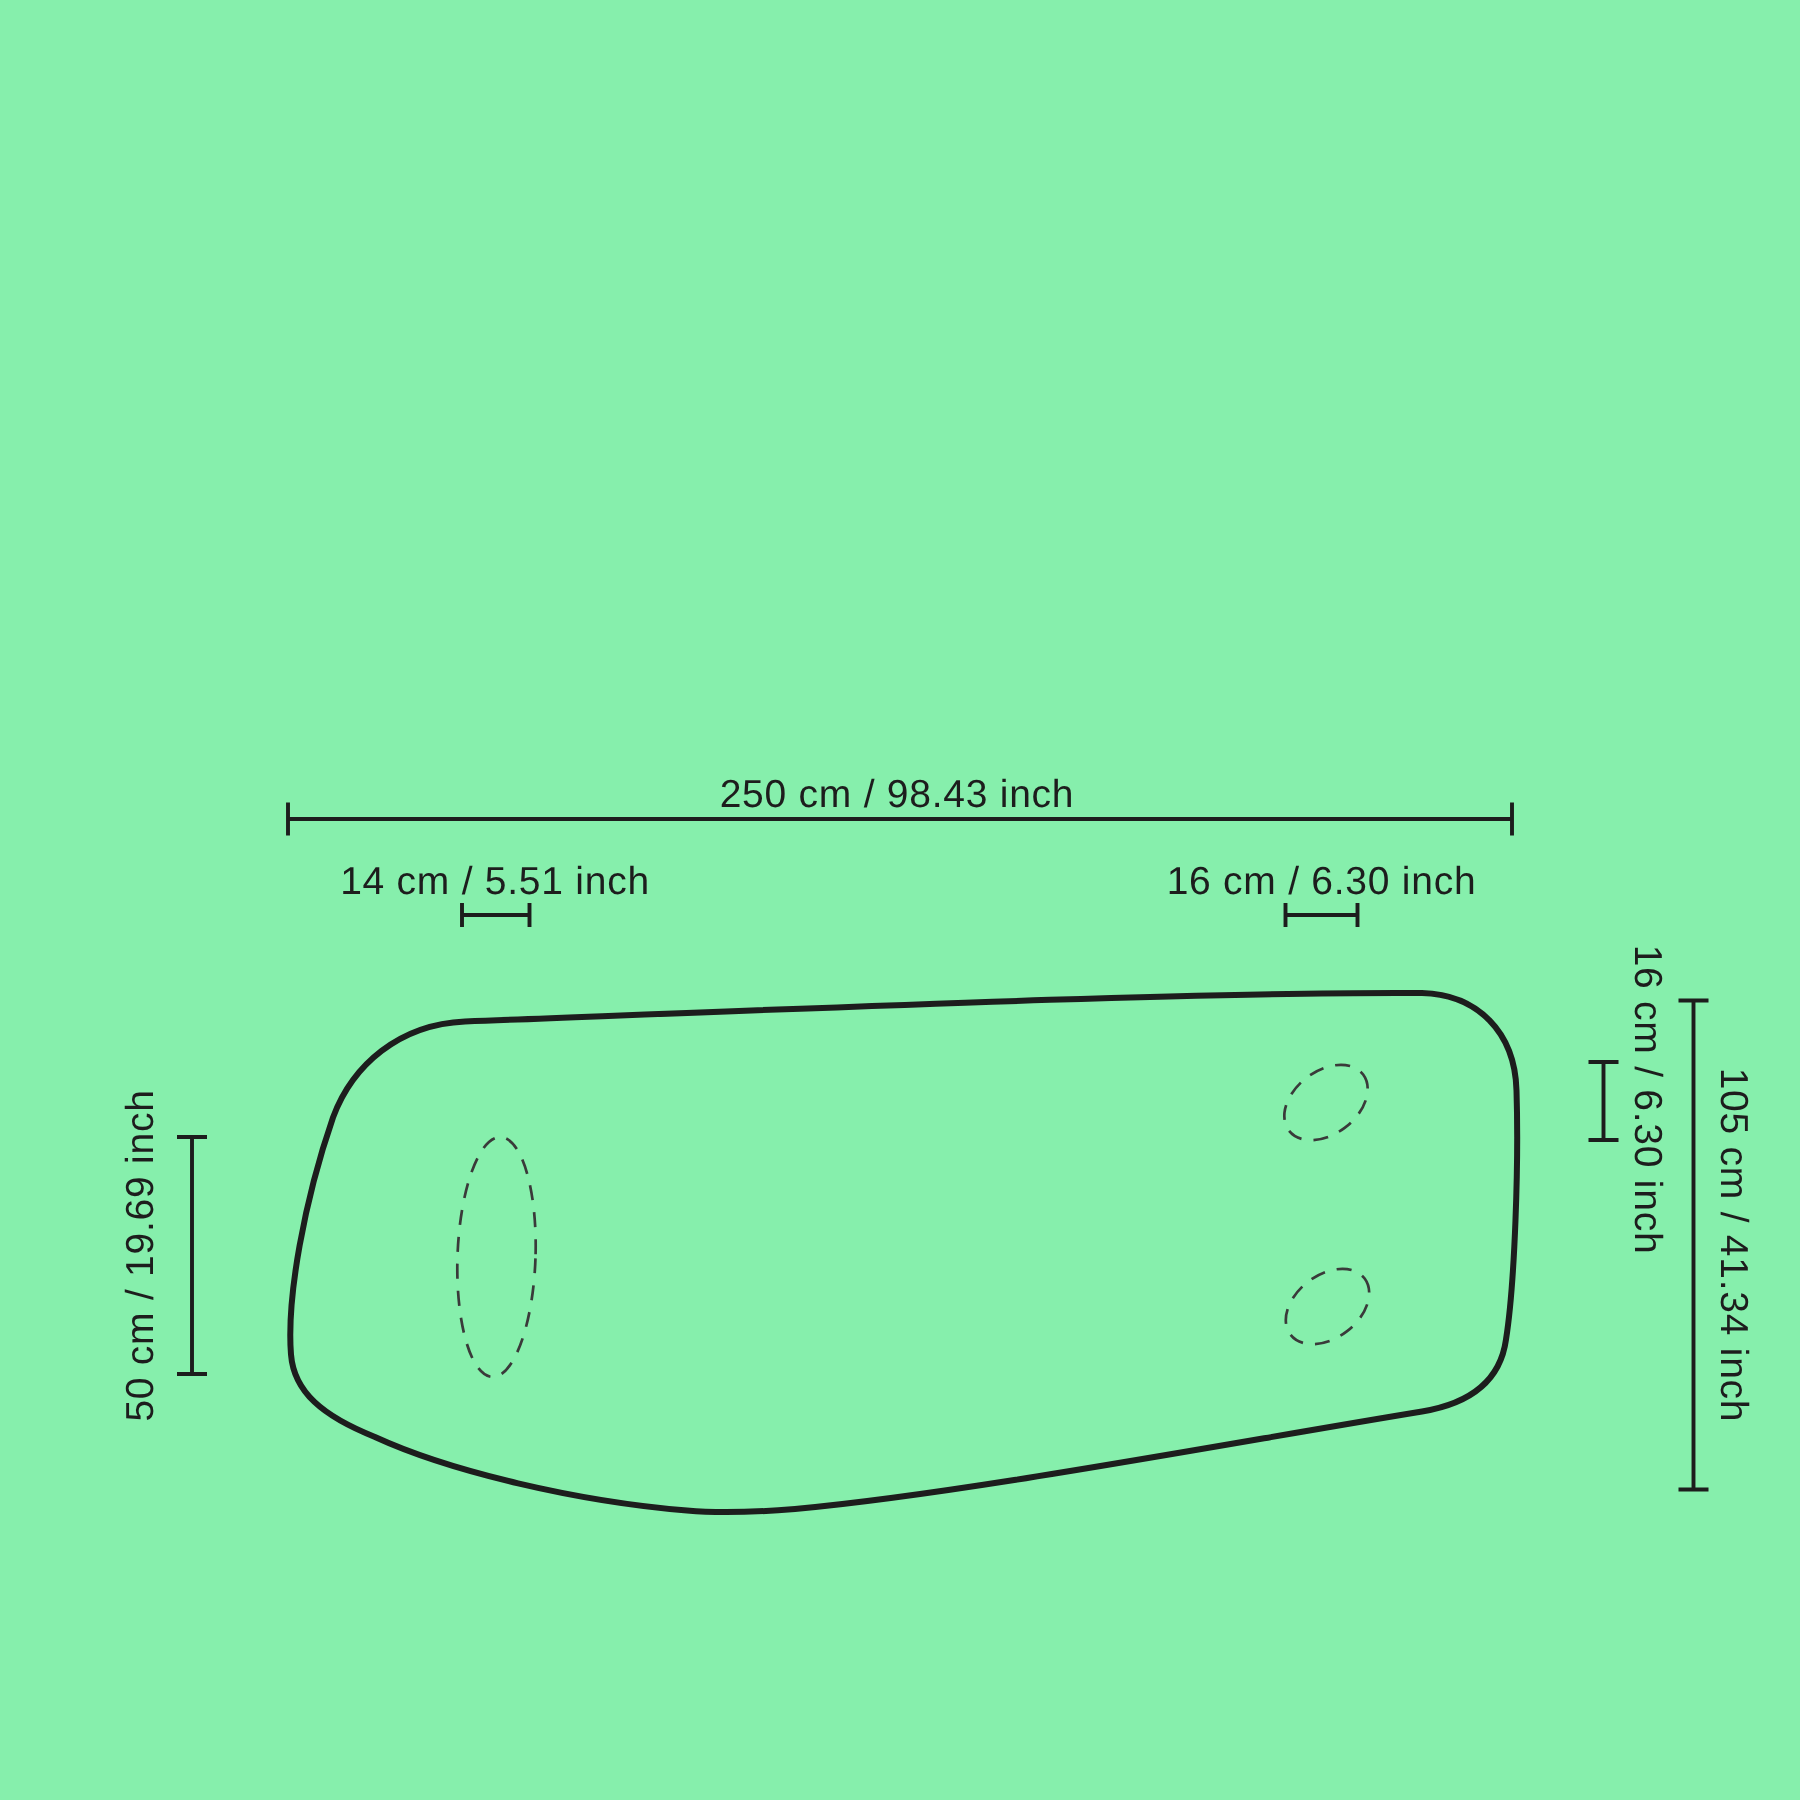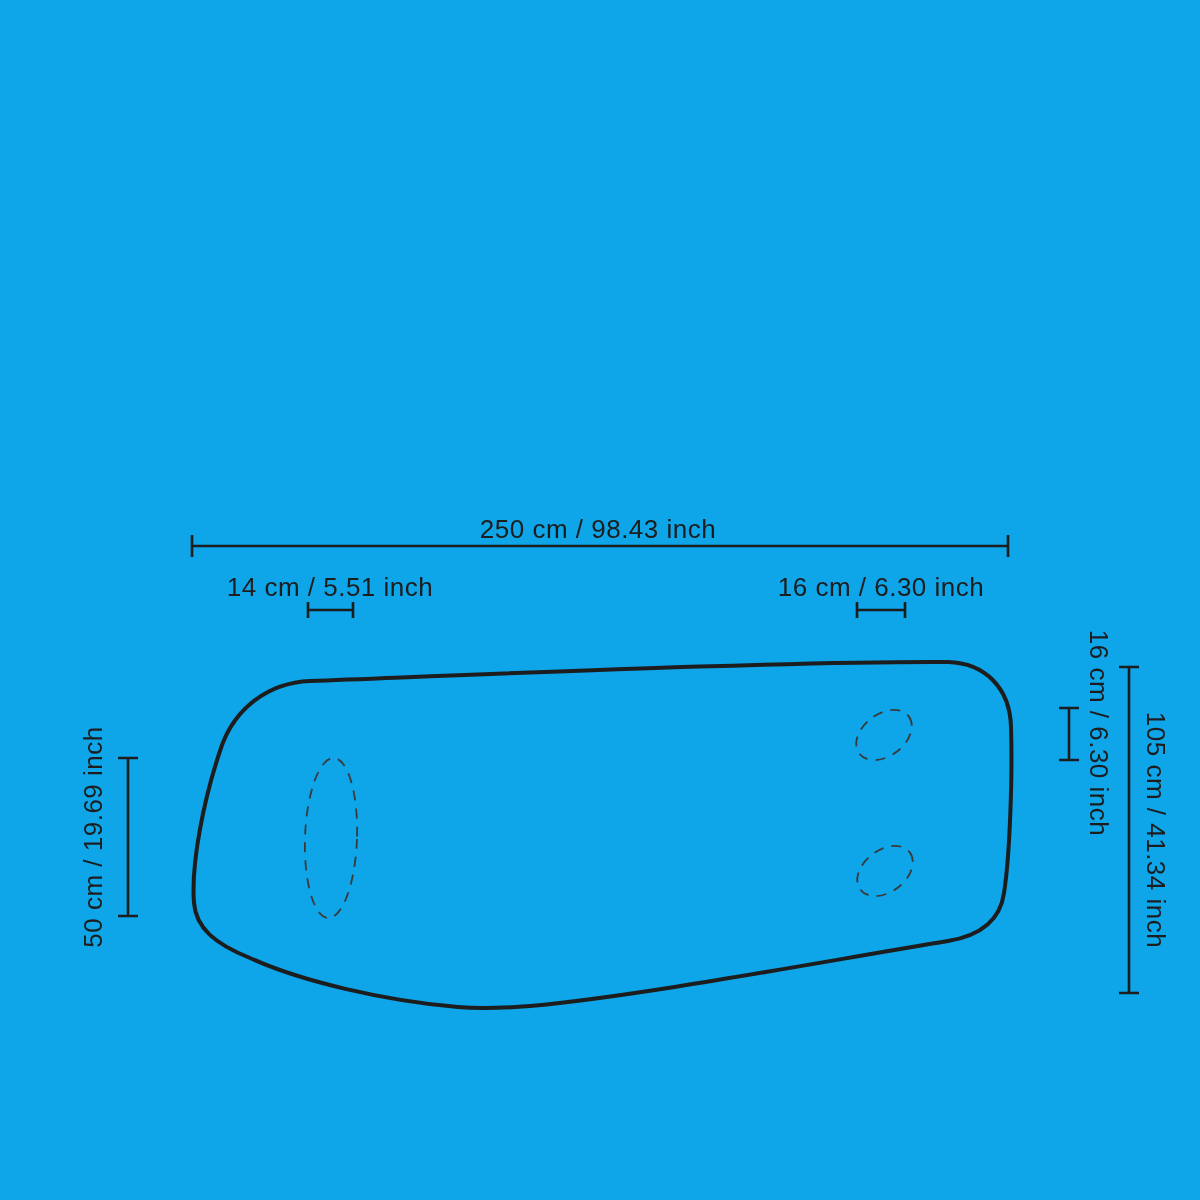--- a/index.html
+++ b/index.html
@@ -1,16 +1,16 @@
 <!DOCTYPE html>
 <html><head>
 <meta charset="utf-8">
 <style>
   html,body{margin:0;padding:0;background:#ffffff;}
-  .stage{position:relative;width:1200px;height:1200px;background:#0ea5e9;overflow:hidden;}
+  .stage{position:relative;width:1200px;height:1200px;background:#86efac;overflow:hidden;}
   svg{position:absolute;left:0;top:0;}
   .outline{fill:none;stroke:#1d1d1d;stroke-width:4;stroke-linecap:round;stroke-linejoin:round;}
   .cutout{fill:none;stroke:#3a3a3a;stroke-width:1.8;stroke-dasharray:10 8;}
   .dim{fill:none;stroke:#1d1d1d;stroke-width:2.6;stroke-linecap:butt;}
   .lbl{fill:#1d1d1d;font-family:"Liberation Sans",sans-serif;font-size:26px;font-weight:500;letter-spacing:0.5px;}
 </style>
 </head>
 <body>
 
 <div class="stage">

